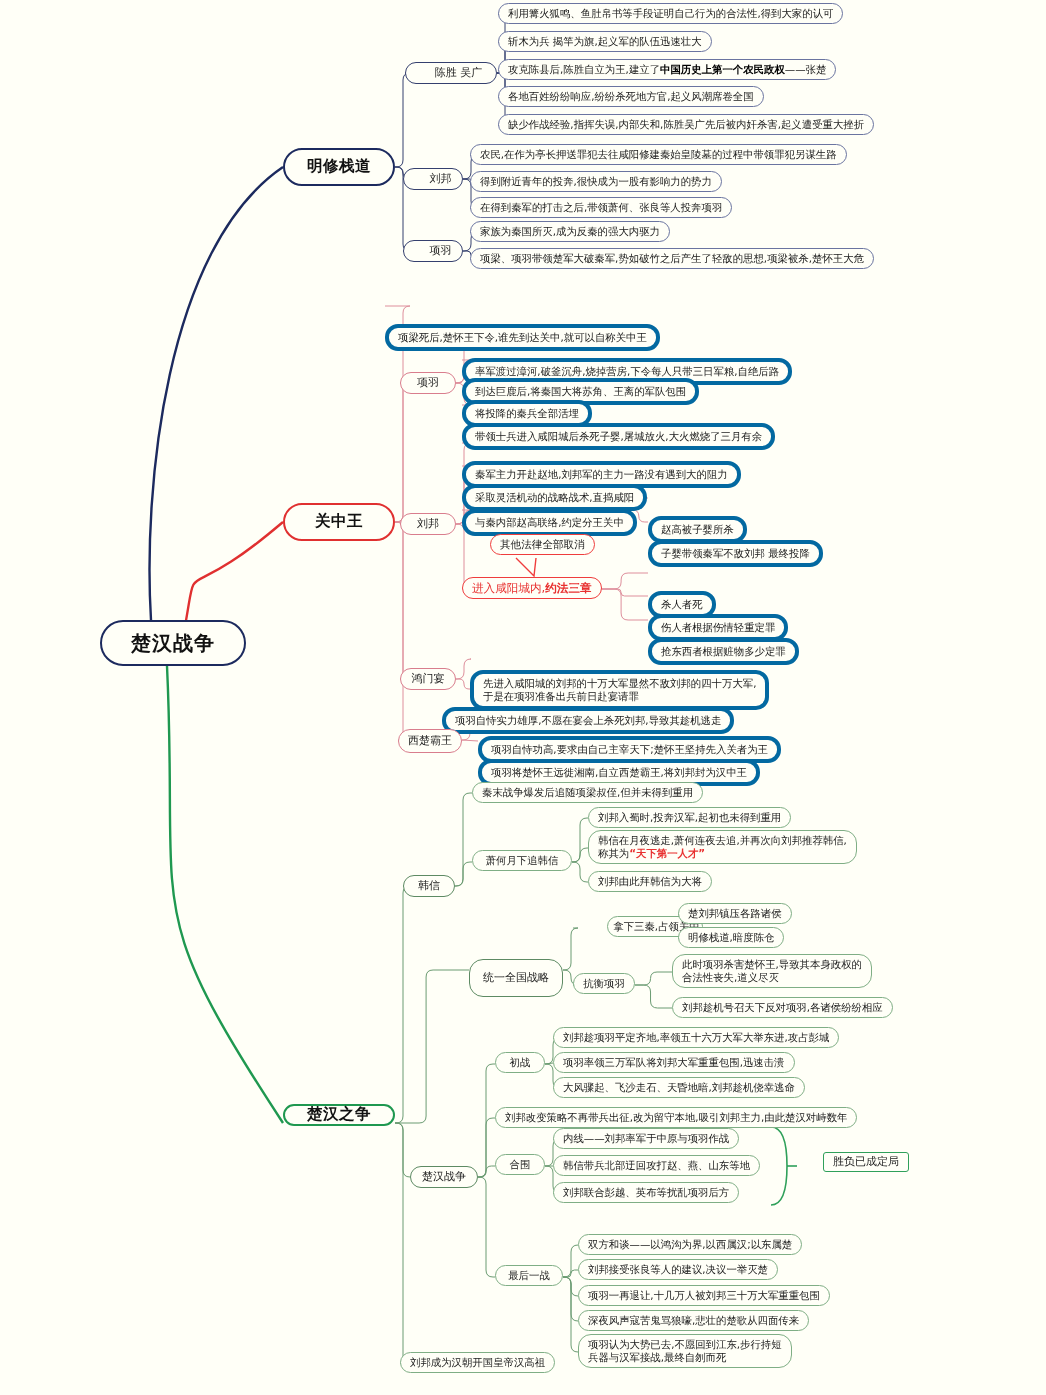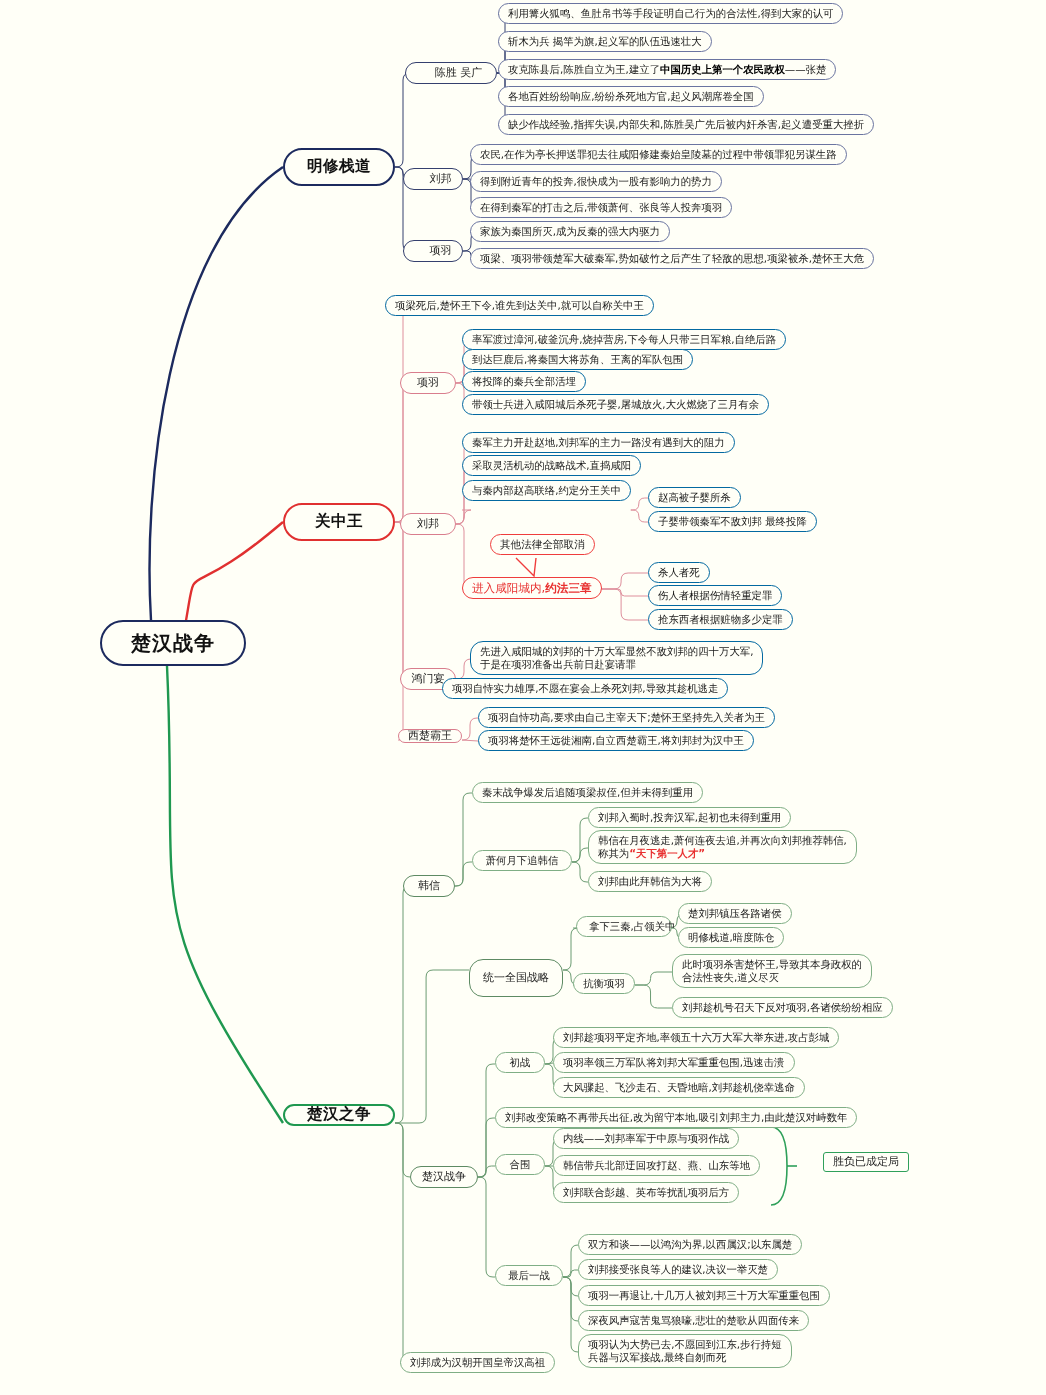--- a/index.html
+++ b/index.html
@@ -54,21 +54,21 @@
   .l2.green{border:1.1px solid #5d8a63;}
 
   
   .leaf{
     border-radius:13px;
     font-size:10.4px;color:#1a1a1a;
     padding:3px 9px;
     display:flex;align-items:center;
   }
   .leaf.blue{border:1px solid #6a74a0;}
-  .leaf.red{border:1px solid #0369a1;}
+  .leaf.red{border:4px solid #0369a1;margin-top:29px;}
   .leaf.green{border:1px solid #7fae85;}
   .leaf.redstrong{border:1.4px solid #ef3d3d;color:#e8302f;font-size:11.6px;}
   .leaf.callout{border:1.4px solid #ef3d3d;color:#222;font-size:10.6px;}
   .leaf.squared{border:1.4px solid #2fa05a;border-radius:3px;font-size:11px;color:#1a1a1a;}
   .hl-red{color:#e8302f;font-weight:bold;}
   .hl-dark{font-weight:bold;color:#000;}
 </style>
 </head>
 <body>
 
@@ -176,33 +176,33 @@
       <div class="node leaf red" style="left: 648px; top: 487px; max-width: 460px;"><span>赵高被子婴所杀</span></div>
       <div class="node leaf red" style="left: 648px; top: 511px; max-width: 460px;"><span>子婴带领秦军不敌刘邦 最终投降</span></div>
       <div class="node leaf redstrong" style="left: 462px; top: 577px;"><span>进入咸阳城内,<span class="hl-red">约法三章</span></span></div>
       <div class="node leaf red" style="left: 648px; top: 562px; max-width: 460px;"><span>杀人者死</span></div>
       <div class="node leaf red" style="left: 648px; top: 585px; max-width: 460px;"><span>伤人者根据伤情轻重定罪</span></div>
       <div class="node leaf red" style="left: 648px; top: 609px; max-width: 460px;"><span>抢东西者根据赃物多少定罪</span></div>
       <div class="node leaf callout" style="left: 490px; top: 534px;"><span>其他法律全部取消</span></div>
       <div class="node l2 red" style="left: 400px; top: 668px; width: 56px; height: 22px;"><span>鸿门宴</span></div>
       <div class="node leaf red" style="left: 470px; top: 641px; max-width: 330px;"><span>先进入咸阳城的刘邦的十万大军显然不敌刘邦的四十万大军,<br>于是在项羽准备出兵前日赴宴请罪</span></div>
       <div class="node leaf red" style="left: 442px; top: 678px; max-width: 520px;"><span>项羽自恃实力雄厚,不愿在宴会上杀死刘邦,导致其趁机逃走</span></div>
-      <div class="node l2 red" style="left: 398px; top: 729px; width: 64px; height: 14px;"><span>西楚霸王</span></div>
+      <div class="node l2 red" style="left: 398px; top: 729px; width: 64px; height: 24px;"><span>西楚霸王</span></div>
       <div class="node leaf red" style="left: 478px; top: 707px; max-width: 520px;"><span>项羽自恃功高,要求由自己主宰天下;楚怀王坚持先入关者为王</span></div>
       <div class="node leaf red" style="left: 478px; top: 730px; max-width: 520px;"><span>项羽将楚怀王远徙湘南,自立西楚霸王,将刘邦封为汉中王</span></div>
       <div class="node l1 green" style="left: 283px; top: 1104px; width: 112px; height: 22px;"><span>楚汉之争</span></div>
       <div class="node leaf green" style="left: 400px; top: 1352px; max-width: 420px;"><span>刘邦成为汉朝开国皇帝汉高祖</span></div>
       <div class="node l2 green" style="left: 403px; top: 875px; width: 52px; height: 22px;"><span>韩信</span></div>
       <div class="node leaf green" style="left: 472px; top: 782px; max-width: 520px;"><span>秦末战争爆发后追随项梁叔侄,但并未得到重用</span></div>
       <div class="node leaf green" style="left: 472px; top: 850px; width: 100px; justify-content: center;"><span>萧何月下追韩信</span></div>
       <div class="node leaf green" style="left: 588px; top: 807px; max-width: 460px;"><span>刘邦入蜀时,投奔汉军,起初也未得到重用</span></div>
       <div class="node leaf green" style="left: 588px; top: 830px; max-width: 330px;"><span>韩信在月夜逃走,萧何连夜去追,并再次向刘邦推荐韩信,<br>称其为<span class="hl-red">“天下第一人才”</span></span></div>
       <div class="node leaf green" style="left: 588px; top: 871px; max-width: 460px;"><span>刘邦由此拜韩信为大将</span></div>
       <div class="node l2 green" style="left: 469px; top: 959px; width: 94px; height: 38px;"><span>统一全国战略</span></div>
-      <div class="node leaf green" style="left: 576px; top: 916px; width: 96px;  padding-left: 12px;"><span>拿下三秦,占领关中</span></div>
+      <div class="node leaf green" style="left: 607px; top: 916px; width: 96px; justify-content: center; padding-left: 12px;"><span>拿下三秦,占领关中</span></div>
       <div class="node leaf green" style="left: 678px; top: 903px; max-width: 460px;"><span>楚刘邦镇压各路诸侯</span></div>
       <div class="node leaf green" style="left: 678px; top: 927px; max-width: 460px;"><span>明修栈道,暗度陈仓</span></div>
       <div class="node leaf green" style="left: 573px; top: 973px; width: 62px; justify-content: center;"><span>抗衡项羽</span></div>
       <div class="node leaf green" style="left: 672px; top: 954px; max-width: 330px;"><span>此时项羽杀害楚怀王,导致其本身政权的<br>合法性丧失,道义尽灭</span></div>
       <div class="node leaf green" style="left: 672px; top: 997px; max-width: 460px;"><span>刘邦趁机号召天下反对项羽,各诸侯纷纷相应</span></div>
       <div class="node l2 green" style="left: 410px; top: 1166px; width: 68px; height: 22px;"><span>楚汉战争</span></div>
       <div class="node leaf green" style="left: 495px; top: 1107px; max-width: 520px;"><span>刘邦改变策略不再带兵出征,改为留守本地,吸引刘邦主力,由此楚汉对峙数年</span></div>
       <div class="node leaf green" style="left: 495px; top: 1052px; width: 50px; justify-content: center;"><span>初战</span></div>
       <div class="node leaf green" style="left: 553px; top: 1027px; max-width: 460px;"><span>刘邦趁项羽平定齐地,率领五十六万大军大举东进,攻占彭城</span></div>
       <div class="node leaf green" style="left: 553px; top: 1052px; max-width: 460px;"><span>项羽率领三万军队将刘邦大军重重包围,迅速击溃</span></div>

